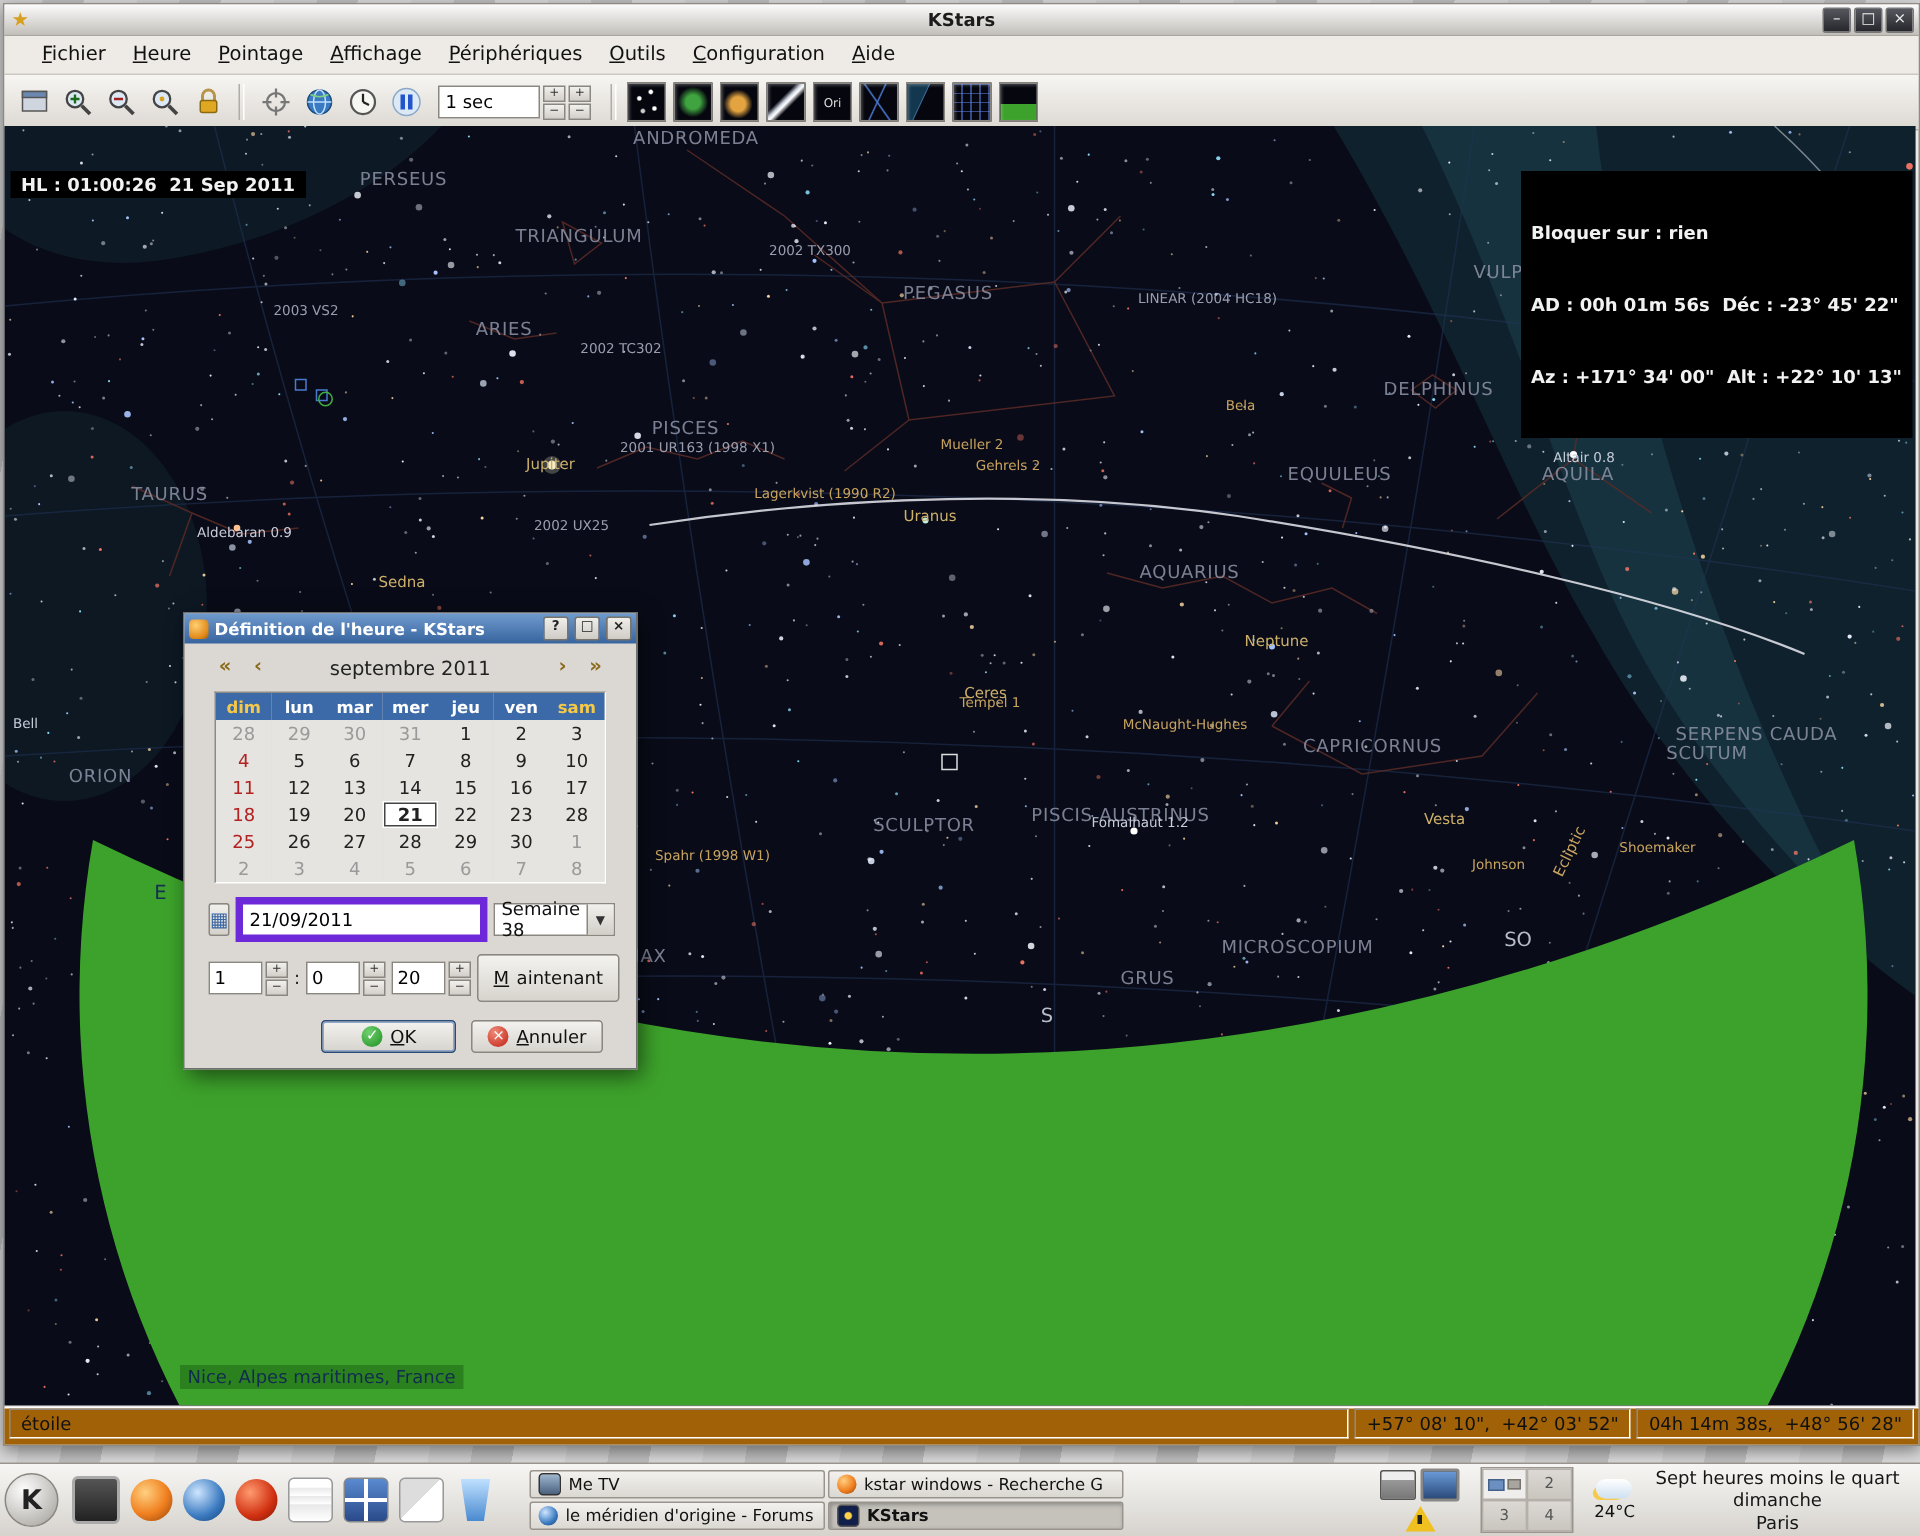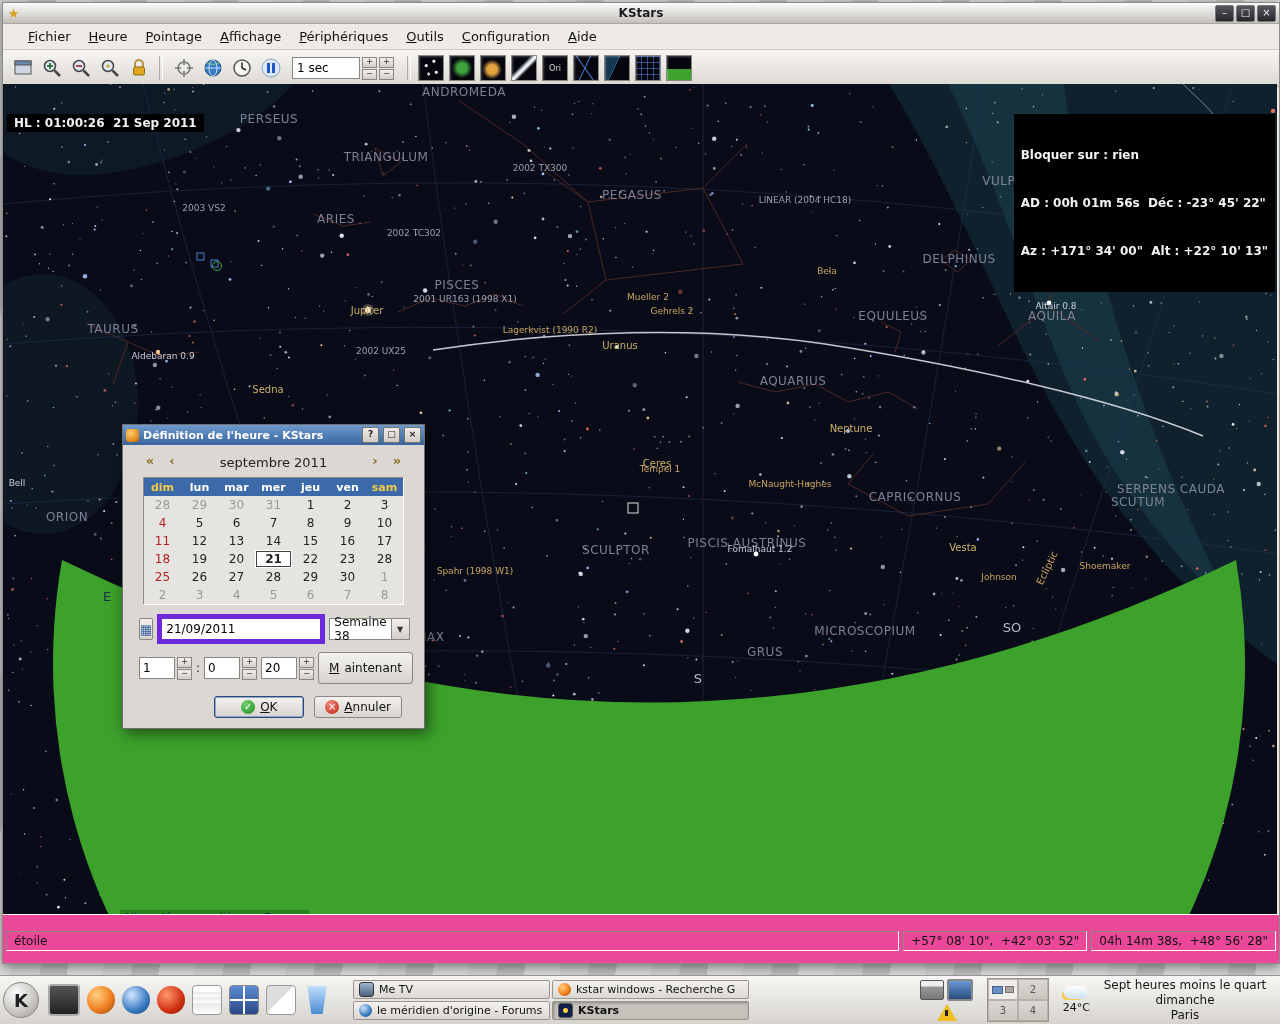--- a/index.html
+++ b/index.html
@@ -64,21 +64,21 @@
   .c-carddark{color:#16304f;font-size:13px;}
   .c-ecl{color:#c9a45e;font-size:10px;transform:translate(-50%,-50%) rotate(-64deg);}
   .hud{position:absolute;background:#000;color:#f2f2f2;font-size:12px;font-weight:bold;
     padding:1px 7px;line-height:16px;white-space:pre;margin-top:28px;}
   .hud-clock{left:4px;top:2px;}
   .hud-info{right:2px;top:2px;}
   .loc-label{position:absolute;left:117px;top:826px;background:rgba(15,70,8,.35);
     color:#122c50;font-size:12px;padding:1px 5px;white-space:nowrap;}
 
   
-  .dialog{position:absolute;left:119px;top:340px;width:301px;background:#dbd8d3;
+  .dialog{position:absolute;left:119px;top:324px;width:301px;background:#dbd8d3;
     border:1px solid #6f6f6f;box-shadow:3px 4px 14px rgba(0,0,0,.55);z-index:20;}
   .dlg-titlebar{height:20px;background:linear-gradient(#6e9acd,#38649f);display:flex;
     align-items:center;padding:0 3px;gap:4px;}
   .dlg-icon{width:13px;height:13px;border-radius:3px;background:radial-gradient(circle at 35% 30%,#ffcf70,#e08818 70%,#9a5a08);}
   .dlg-title{color:#fff;font-size:11px;font-weight:bold;flex:1;white-space:nowrap;overflow:hidden;}
   .dlg-btn{width:15px;height:14px;background:linear-gradient(#f0eeea,#cfccc6);border:1px solid #77736d;
     border-radius:2px;font-size:9px;line-height:13px;text-align:center;color:#222;font-weight:bold;}
   .dlg-body{padding:6px 8px 10px;}
   .cal-nav{display:flex;align-items:center;margin:2px 8px 0;}
   .nav-btn{width:22px;height:18px;font-size:13px;line-height:16px;text-align:center;color:#8a6a1a;font-weight:bold;}
@@ -111,22 +111,22 @@
     font-size:12px;color:#111;padding:3px 10px;display:flex;align-items:center;gap:5px;justify-content:center;}
   .btn-now{margin-left:auto;height:24px;}
   .btn-row{display:flex;gap:10px;margin:12px 14px 0 0;justify-content:flex-end;}
   .btn-ok{border:1px solid #2a4a7a;box-shadow:0 0 0 1px #8fa8c8 inset;width:68px;}
   .mini-round{width:14px;height:14px;border-radius:50%;color:#fff;font-size:10px;
     line-height:14px;text-align:center;flex:0 0 auto;}
   .ok-ico{background:radial-gradient(circle at 35% 30%,#6fd06f,#1f8f1f);}
   .cancel-ico{background:radial-gradient(circle at 35% 30%,#f08a7a,#c01f10);}
 
   
-  .statusbar{position:absolute;left:0;right:0;bottom:0;height:24px;background:#ec4899;
-    border-top:1px solid #fff;display:flex;align-items:flex-end;gap:4px;padding:12px 3px;font-size:12px;color:#111;}
+  .statusbar{position:absolute;left:0;right:0;bottom:0;height:24px;background:#a16207;
+    border-top:1px solid #fff;display:flex;align-items:flex-start;gap:4px;padding:0 3px;font-size:12px;color:#111;}
   .spanel{height:18px;border:1px sol;border:1px solid;border-color:#8e8b86 #fff #fff #8e8b86;
     display:flex;align-items:center;padding:0 7px;white-space:pre;}
   .spanel.grow{flex:1;}
 
   
   .taskbar{position:absolute;left:0;right:0;bottom:0;height:48px;
     background:linear-gradient(#f7f6f4,#d6d3cd);border-top:1px solid #99958e;
     display:flex;align-items:center;}
   .kmenu{width:42px;height:44px;display:flex;align-items:center;justify-content:center;}
   .kgear{width:34px;height:34px;border-radius:50%;background:radial-gradient(circle at 35% 30%,#fdfdfd,#b8b5b0 75%,#8a8680);

